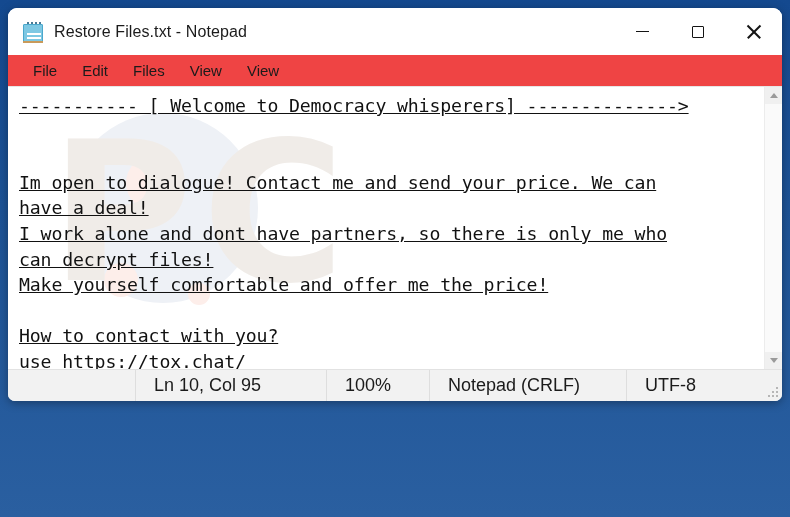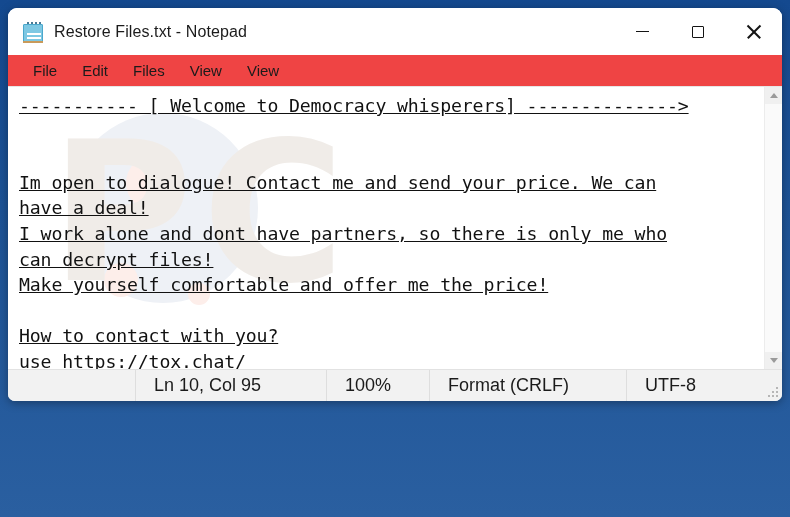--- a/index.html
+++ b/index.html
@@ -403,21 +403,21 @@
         <div class="sb-arrow">
           <span class="tri-down"></span>
         </div>
       </div>
     </div>
 
     <div id="statusbar">
       <div class="sb-spacer"></div>
       <div class="sb-cell sb-ln">Ln 10, Col 95</div>
       <div class="sb-cell sb-zoom">100%</div>
-      <div class="sb-cell sb-eol">Format (CRLF)</div>
+      <div class="sb-cell sb-eol">Notepad (CRLF)</div>
       <div class="sb-cell sb-enc">UTF-8</div>
       <span id="grip">
         <i style="left:8px;top:0px"></i>
         <i style="left:4px;top:4px"></i>
           <i style="left:8px;top:4px"></i>
         <i style="left:0px;top:8px"></i>
           <i style="left:4px;top:8px"></i>
           <i style="left:8px;top:8px"></i>
       </span>
     </div>

